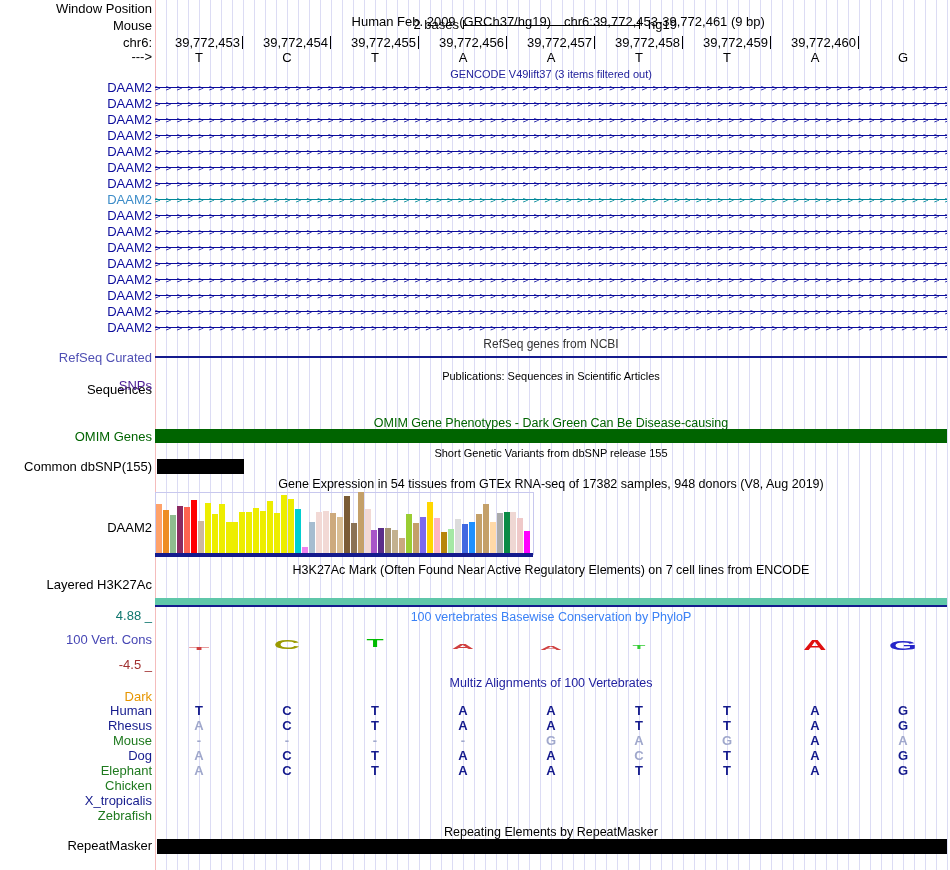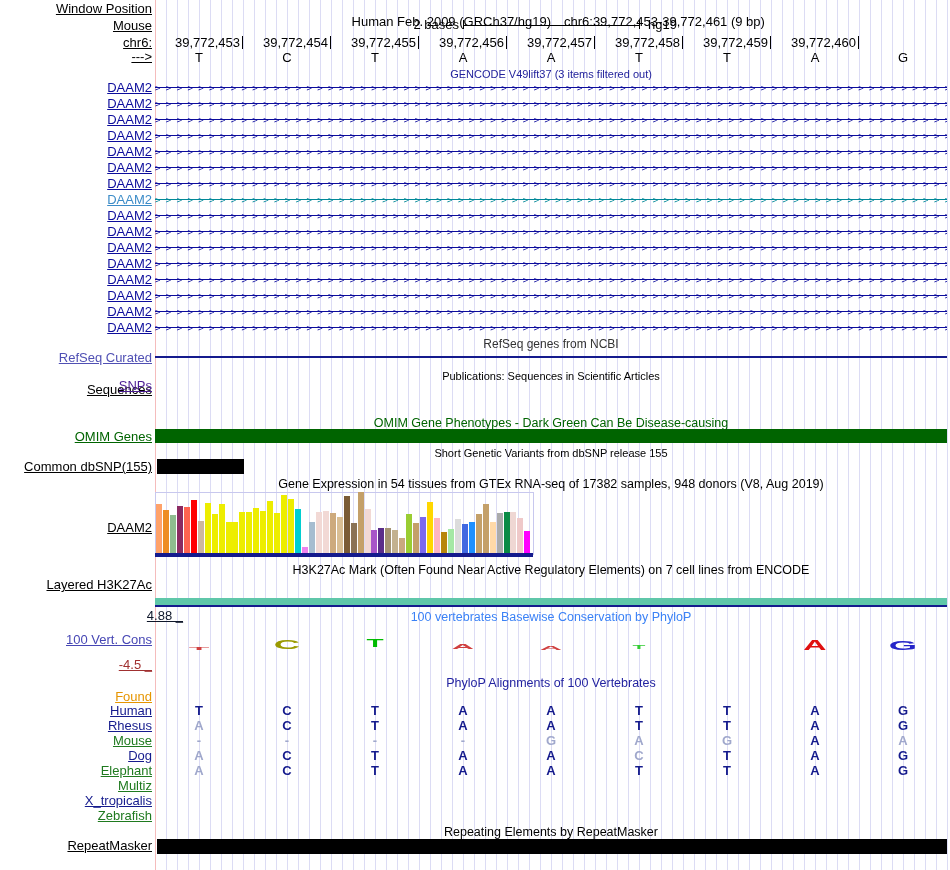--- a/index.html
+++ b/index.html
@@ -5,21 +5,21 @@
   html,body{margin:0;padding:0;background:#fff;}
   #browser{
     position:relative;width:950px;height:870px;overflow:hidden;
     font-family:"Liberation Sans",sans-serif;background:#fff;
   }
   .abs{position:absolute;}
   .gridline{position:absolute;top:0;width:1px;height:870px;background:#dcdcf4;}
   .pinkline{position:absolute;top:0;width:1px;height:870px;background:#f5bcbc;}
   .left-label{
     position:absolute;left:0;width:152px;text-align:right;
-    font-size:13px;line-height:14px;white-space:pre;text-decoration:underline;
+    font-size:13px;line-height:14px;white-space:pre;
   }
   .center-title{
     position:absolute;left:155px;width:792px;text-align:center;line-height:14px;
   }
   .pos-label{
     position:absolute;top:36px;font-size:13px;line-height:13px;white-space:nowrap;
     display:flex;align-items:flex-start;
   }
   .pos-tick{display:inline-block;width:1px;height:13px;background:#000;margin-left:2px;}
   .base-letter{position:absolute;width:30px;margin-left:-15px;text-align:center;font-size:13px;color:#000;}
@@ -141,34 +141,34 @@
       <div class="left-label" style="top: 19px; color: rgb(0, 0, 0);">Mouse</div>
       <div class="left-label" style="top: 36px; color: rgb(0, 0, 0);">chr6:</div>
       <div class="left-label" style="top: 50px; color: rgb(0, 0, 0);">---&gt;</div>
       <div class="left-label" style="top: 351px; color: rgb(80, 80, 180);">RefSeq Curated</div>
       <div class="left-label" style="top: 383px; color: rgb(0, 0, 0);">Sequences</div>
       <div class="left-label" style="top: 379px; color: #4c1d95;">SNPs</div>
       <div class="left-label" style="top: 430px; color: rgb(0, 100, 0);">OMIM Genes</div>
       <div class="left-label" style="top: 460px; color: rgb(0, 0, 0);">Common dbSNP(155)</div>
       <div class="left-label" style="top: 521px; color: rgb(0, 0, 0);">DAAM2</div>
       <div class="left-label" style="top: 578px; color: rgb(0, 0, 0);">Layered H3K27Ac</div>
-      <div class="left-label" style="top: 609px; color: #0f172a; padding-left: 31px;">4.88 _</div>
+      <div class="left-label" style="top: 609px; color: #0f766e;">4.88 _</div>
       <div class="left-label" style="top: 633px; color: rgb(70, 70, 180);">100 Vert. Cons</div>
       <div class="left-label" style="top: 658px; color: rgb(160, 48, 48);">-4.5 _</div>
-      <div class="left-label" style="top: 690px; color: rgb(230, 149, 0);">Found</div>
+      <div class="left-label" style="top: 690px; color: rgb(230, 149, 0);">Dark</div>
       <div class="left-label" style="top: 839px; color: rgb(0, 0, 0);">RepeatMasker</div>
       <div class="center-title" style="top: 67px; color: rgb(34, 34, 156); font-size: 11px;">GENCODE V49lift37 (3 items filtered out)</div>
       <div class="center-title" style="top: 337px; color: rgb(51, 51, 51); font-size: 12px;">RefSeq genes from NCBI</div>
       <div class="center-title" style="top: 369px; color: rgb(0, 0, 0); font-size: 11px;">Publications: Sequences in Scientific Articles</div>
       <div class="center-title" style="top: 416px; color: rgb(0, 100, 0); font-size: 12.5px;">OMIM Gene Phenotypes - Dark Green Can Be Disease-causing</div>
       <div class="center-title" style="top: 446px; color: rgb(0, 0, 0); font-size: 11px;">Short Genetic Variants from dbSNP release 155</div>
       <div class="center-title" style="top: 477px; color: rgb(0, 0, 0); font-size: 12.5px;">Gene Expression in 54 tissues from GTEx RNA-seq of 17382 samples, 948 donors (V8, Aug 2019)</div>
       <div class="center-title" style="top: 563px; color: rgb(0, 0, 0); font-size: 12.5px;">H3K27Ac Mark (Often Found Near Active Regulatory Elements) on 7 cell lines from ENCODE</div>
       <div class="center-title" style="top: 610px; color: #3b82f6; font-size: 12.5px;">100 vertebrates Basewise Conservation by PhyloP</div>
-      <div class="center-title" style="top: 676px; color: rgb(34, 34, 160); font-size: 12.5px;">PhyloP Alignments of 100 Vertebrates</div>
+      <div class="center-title" style="top: 676px; color: rgb(34, 34, 160); font-size: 12.5px;">Multiz Alignments of 100 Vertebrates</div>
       <div class="center-title" style="top: 825px; color: rgb(0, 0, 0); font-size: 12.5px;">Repeating Elements by RepeatMasker</div>
       <div class="pos-label" style="right: 707px;">
         <span>39,772,453</span>
         <span class="pos-tick"></span>
       </div>
       <div class="pos-label" style="right: 619px;">
         <span>39,772,454</span>
         <span class="pos-tick"></span>
       </div>
       <div class="pos-label" style="right: 531px;">
@@ -335,21 +335,21 @@
       <div class="left-label" style="top: 764px; color: rgb(31, 122, 31);">Elephant</div>
       <div class="aln-letter" style="left: 199px; top: 764px; color: rgb(160, 168, 204);">A</div>
       <div class="aln-letter" style="left: 287px; top: 764px; color: rgb(21, 27, 141);">C</div>
       <div class="aln-letter" style="left: 375px; top: 764px; color: rgb(21, 27, 141);">T</div>
       <div class="aln-letter" style="left: 463px; top: 764px; color: rgb(21, 27, 141);">A</div>
       <div class="aln-letter" style="left: 551px; top: 764px; color: rgb(21, 27, 141);">A</div>
       <div class="aln-letter" style="left: 639px; top: 764px; color: rgb(21, 27, 141);">T</div>
       <div class="aln-letter" style="left: 727px; top: 764px; color: rgb(21, 27, 141);">T</div>
       <div class="aln-letter" style="left: 815px; top: 764px; color: rgb(21, 27, 141);">A</div>
       <div class="aln-letter" style="left: 903px; top: 764px; color: rgb(21, 27, 141);">G</div>
-      <div class="left-label" style="top: 779px; color: rgb(31, 122, 31);">Multiz</div>
+      <div class="left-label" style="top: 779px; color: rgb(31, 122, 31);">Chicken</div>
       <div class="left-label" style="top: 794px; color: rgb(21, 27, 141);">X_tropicalis</div>
       <div class="left-label" style="top: 809px; color: rgb(31, 122, 31);">Zebrafish</div>
     </div>
 
   <div class="track-bar" id="refseq-line" style="left: 155px; top: 356px; width: 792px; height: 2px; background: rgb(21, 27, 141);"></div>
   <div class="track-bar" id="omim-bar" style="left: 155px; top: 429px; width: 792px; height: 14px; background: rgb(0, 100, 0);"></div>
   <div class="track-bar" id="dbsnp-bar" style="left: 157px; top: 459px; width: 87px; height: 15px; background: rgb(0, 0, 0);"></div>
   <div id="gtex-box" style="left: 155px; top: 492px; width: 377px; height: 61px;"></div>
   <div id="gtex-bars">
       <div class="gtex-bar" style="left: 156px; width: 6px; top: 504px; height: 49px; background: rgb(255, 162, 106);"></div>

